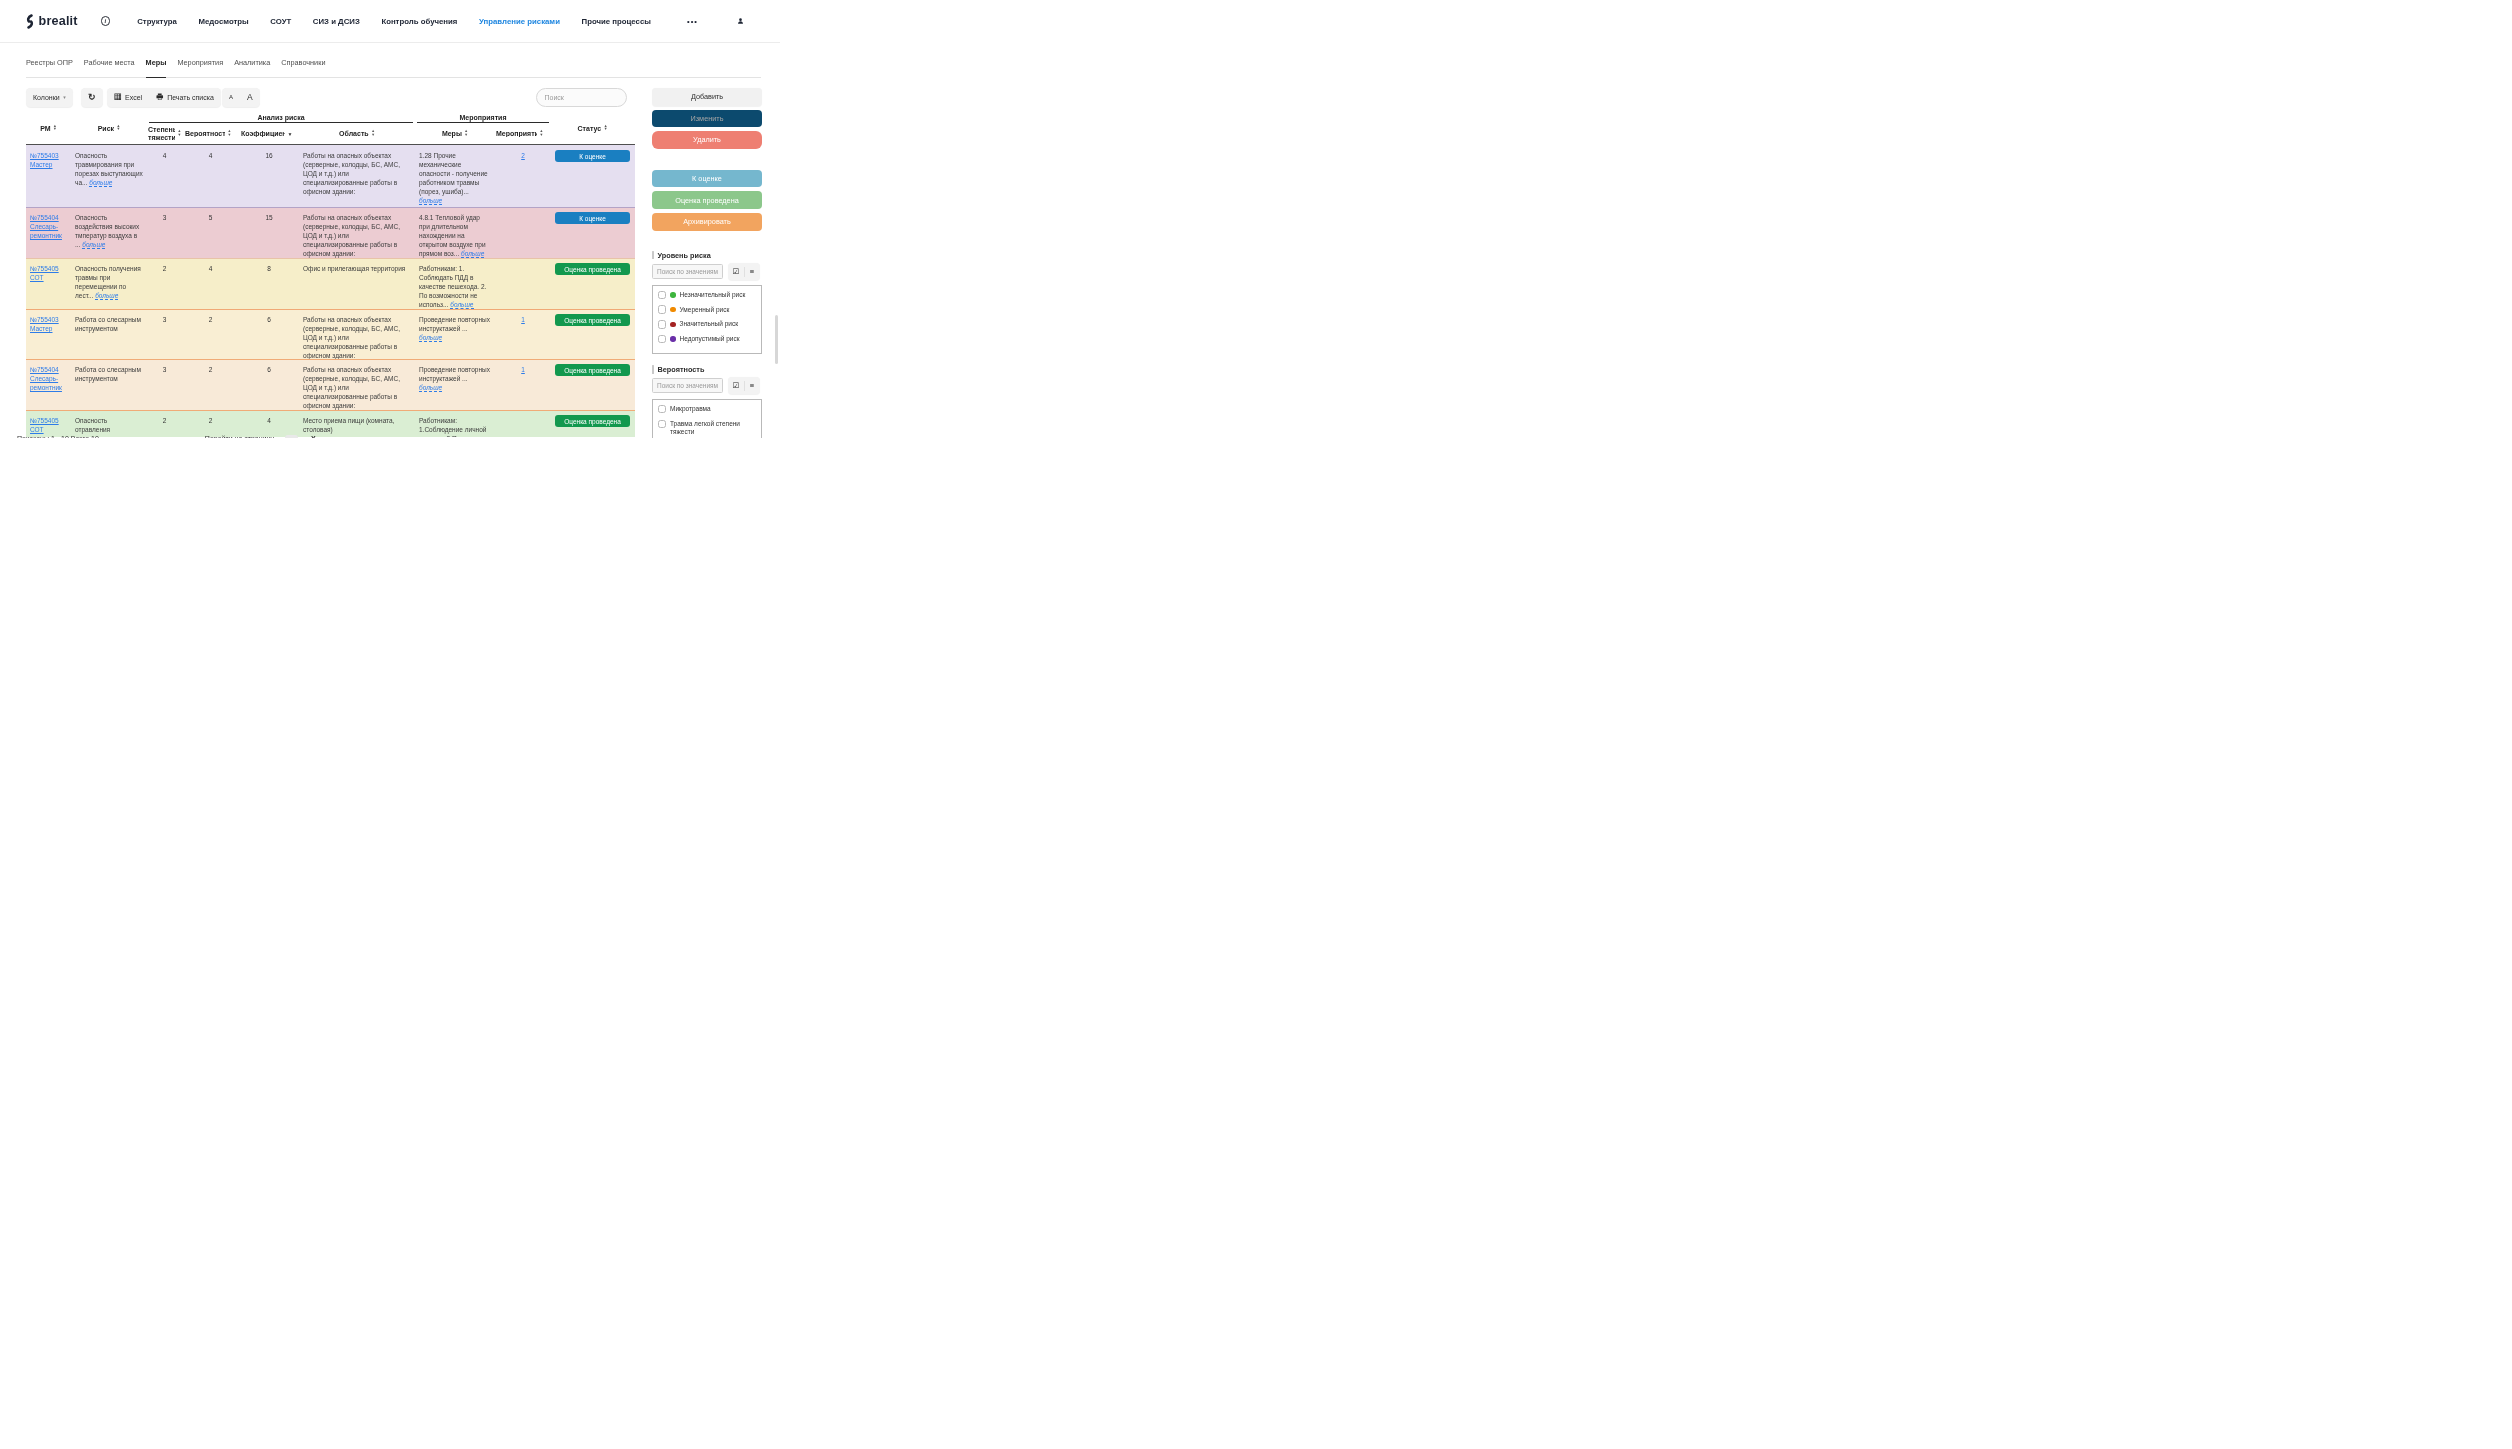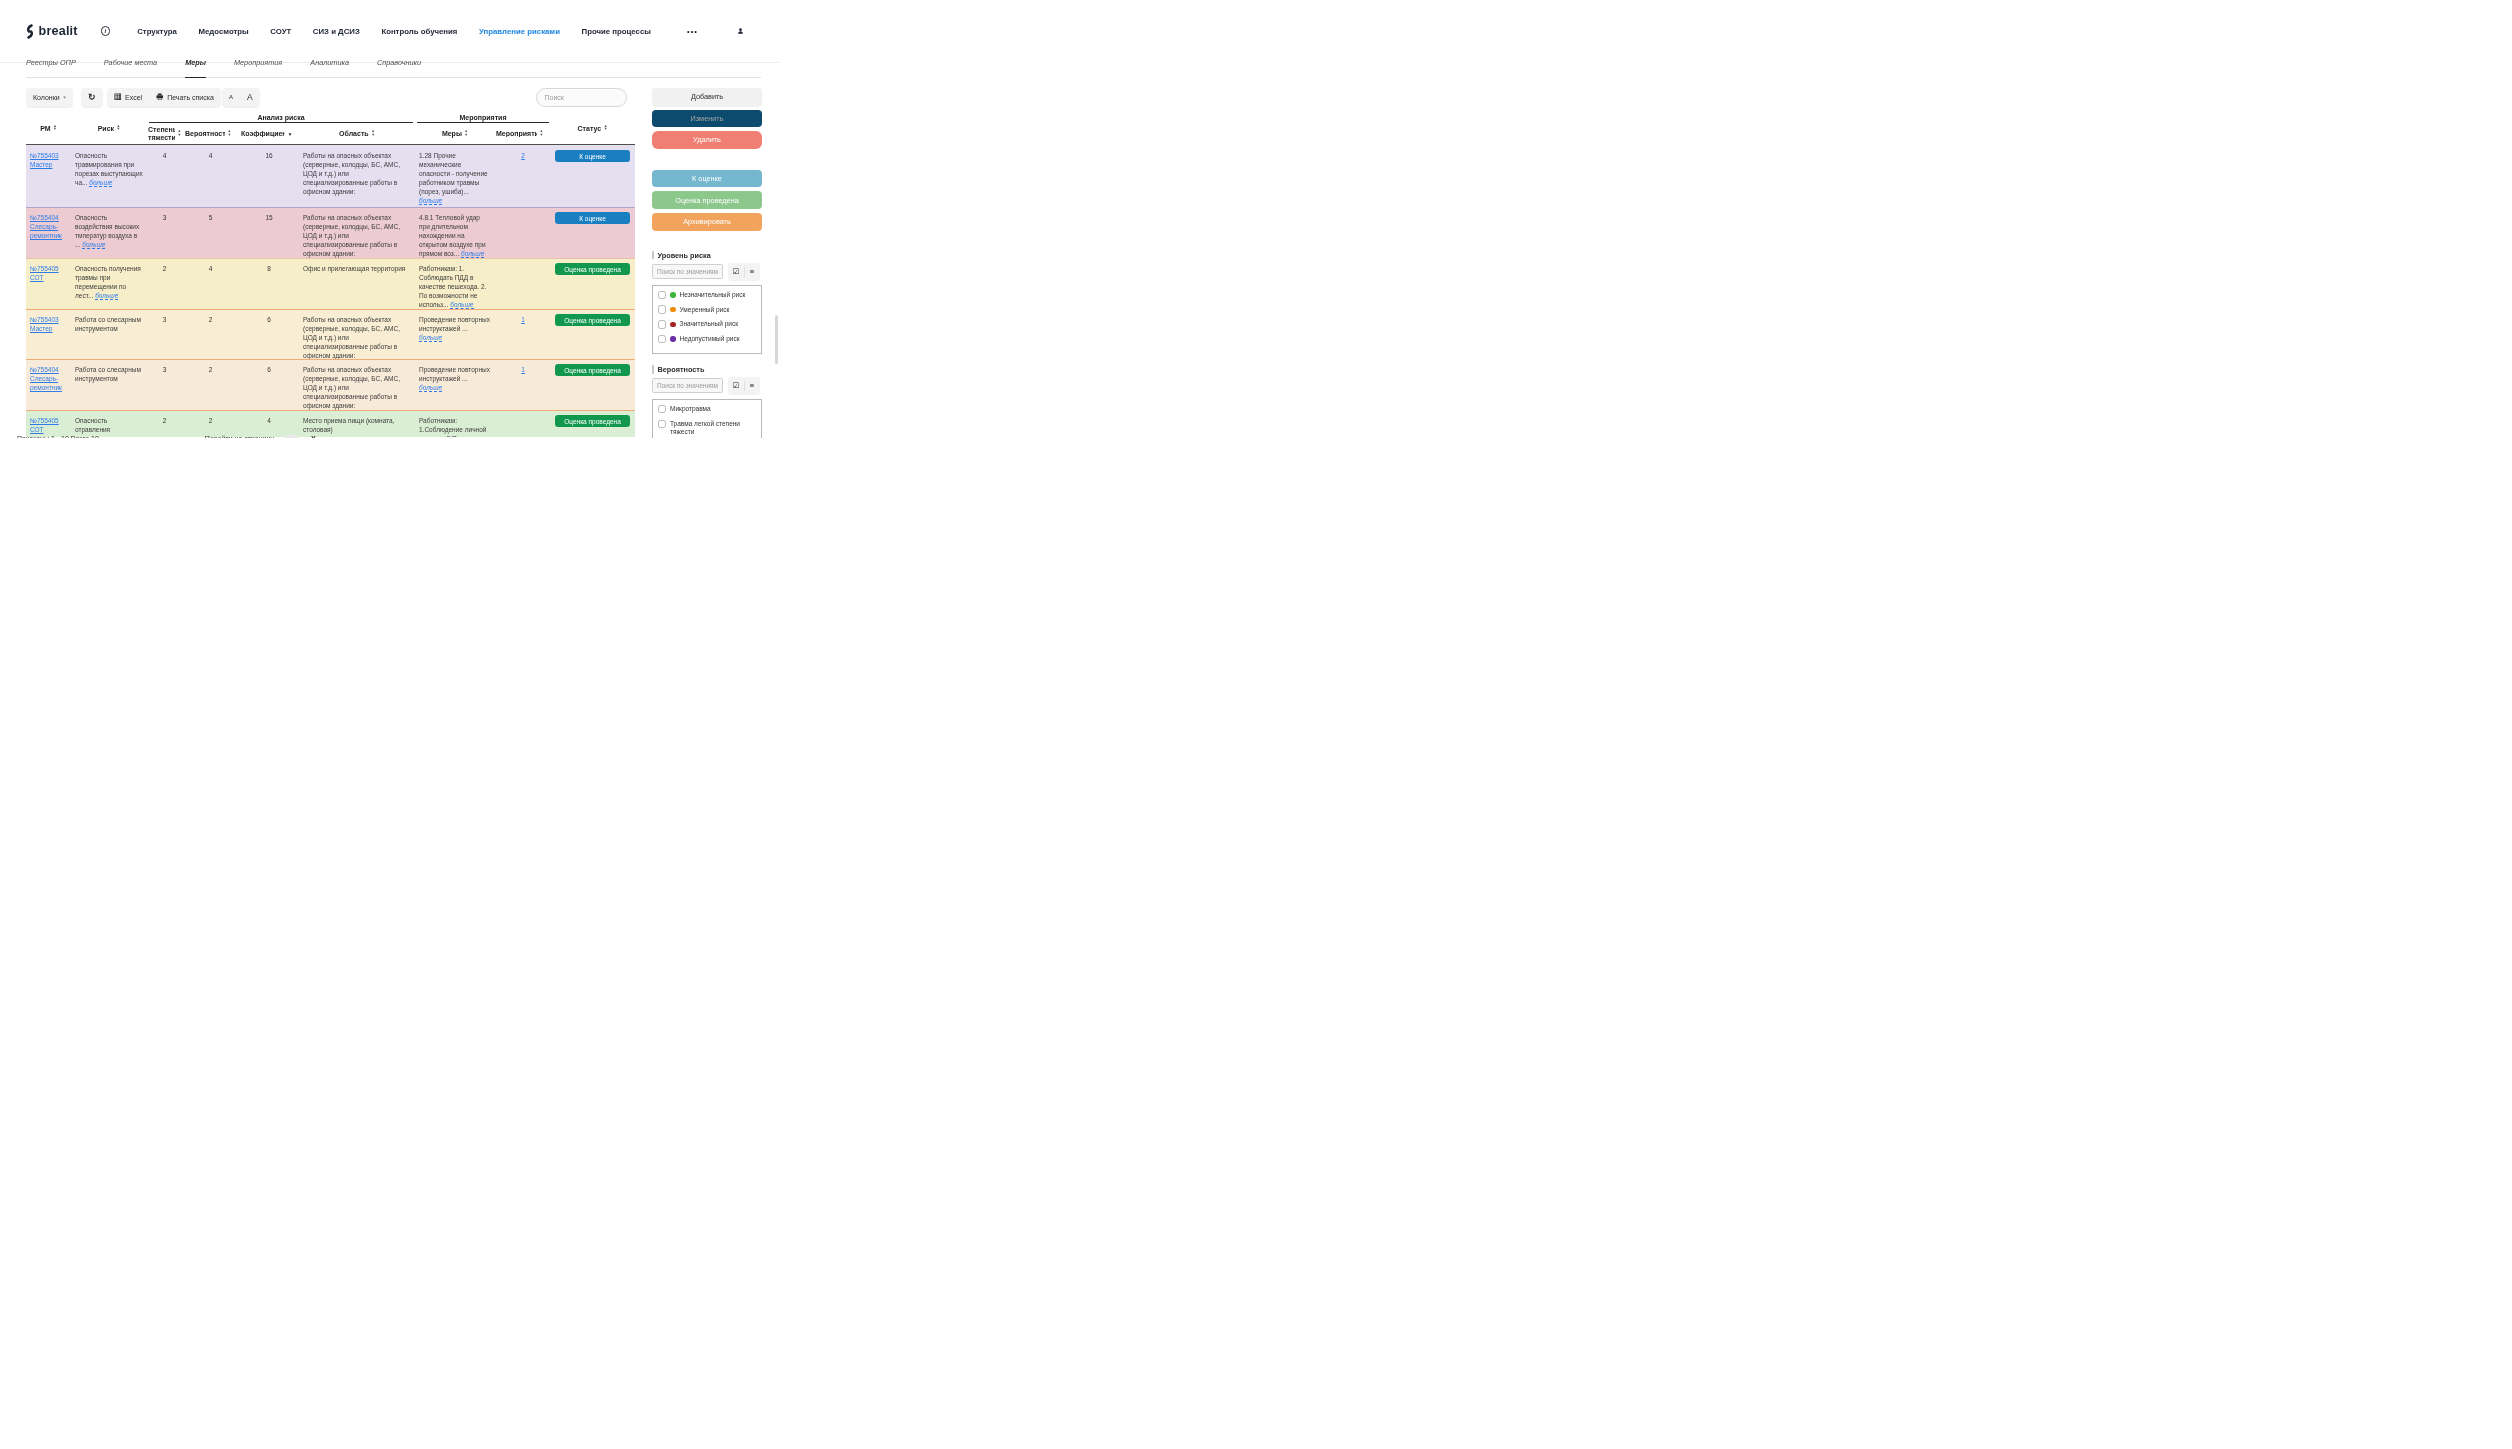--- a/index.html
+++ b/index.html
@@ -4,38 +4,38 @@
 <style>
   * { box-sizing: border-box; margin: 0; padding: 0; }
   html,body { width:780px; height:438px; }
   body {
     position: relative; overflow: hidden; background:#fff;
     font-family:"Liberation Sans", sans-serif; color:#333;
   }
   a { cursor:pointer; }
 
   
-  .topnav { position:absolute; left:0; top:0; width:780px; height:63px;
+  .topnav { position:absolute; left:0; top:0; width:780px; height:43px;
     border-bottom:0.5px solid #ececec; display:flex; align-items:center; padding:0 35px 0 25px; background:#fff; }
   .logo { display:flex; align-items:center; gap:3.5px; }
   .logo-text { font-size:12.6px; font-weight:800; color:#1d2433; letter-spacing:0.2px; }
   .info-badge { width:9.5px; height:9.5px; border:0.8px solid #2b2f38; border-radius:50%;
     display:flex; align-items:center; justify-content:center; font:italic 700 6px "Liberation Serif", serif;
     color:#2b2f38; margin-left:23px; cursor:pointer; }
   .nav-items { display:flex; gap:21.6px; margin-left:27px; }
   .nav-item { font-size:7.8px; font-weight:600; color:#1d2433; cursor:pointer; white-space:nowrap; }
   .nav-item.active { color:#1e86e0; }
   .nav-right { margin-left:auto; display:flex; align-items:center; gap:38px; }
   .ellipsis { font-size:7.5px; font-weight:900; color:#1d2433; letter-spacing:1px; cursor:pointer; }
   .user-icon { width:9px; height:9px; cursor:pointer; }
   .user-icon svg { width:100%; height:100%; fill:#1d2433; }
 
   
   .tabs { position:absolute; left:26px; top:49px; width:735px; height:29px; }
-  .tabs-row { display:flex; gap:28px; padding-top:8.5px;font-style:italic; }
+  .tabs-row { display:flex; gap:11px; padding-top:8.5px; }
   .tab { font-size:7.3px; color:#4f4f4f; cursor:pointer; padding-bottom:10px; white-space:nowrap; }
   .tab.active { color:#262626; font-weight:600; border-bottom:1.5px solid #2b2b2b; position:relative; z-index:2; }
   .tabs-line { position:absolute; left:0; bottom:1px; width:735px; height:0.5px; background:#e3e3e3; }
 
   
   .toolbar { position:absolute; left:26px; top:88px; width:609px; height:18.6px; }
   .tb-group { position:absolute; top:0; height:18.6px; background:#f3f3f3; border-radius:4.5px;
     display:flex; align-items:center; box-shadow:0 0.5px 1px rgba(0,0,0,.07); font-size:7px; color:#2c2c2c; }
   .tb-btn { padding:0 7px; height:100%; display:flex; align-items:center; gap:3.5px; cursor:pointer; white-space:nowrap; }
   .caret { font-size:5px; color:#8a8a8a; }

